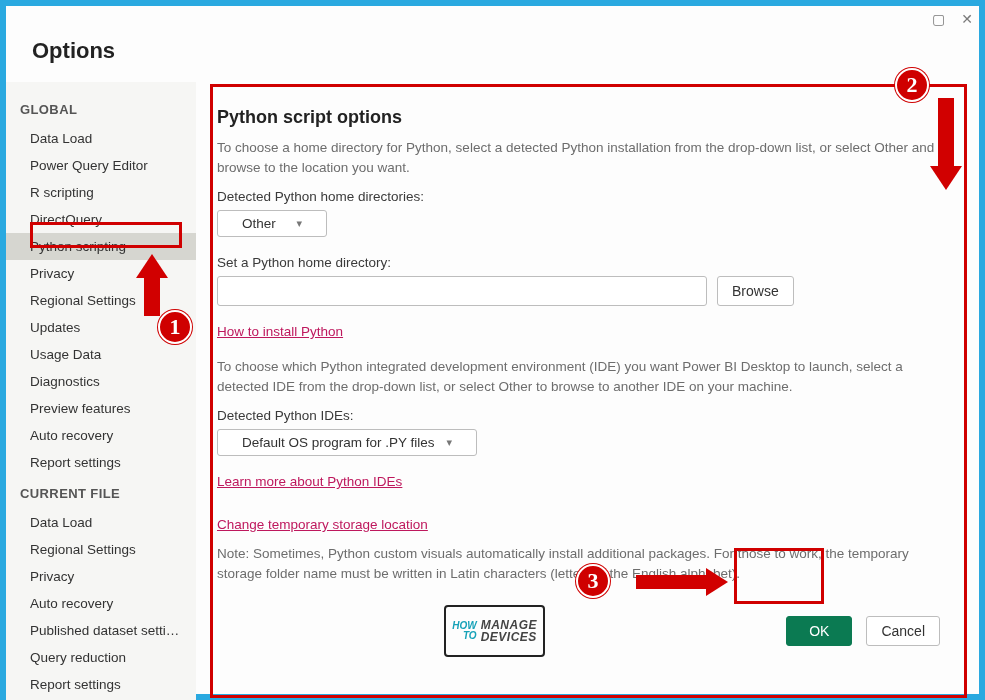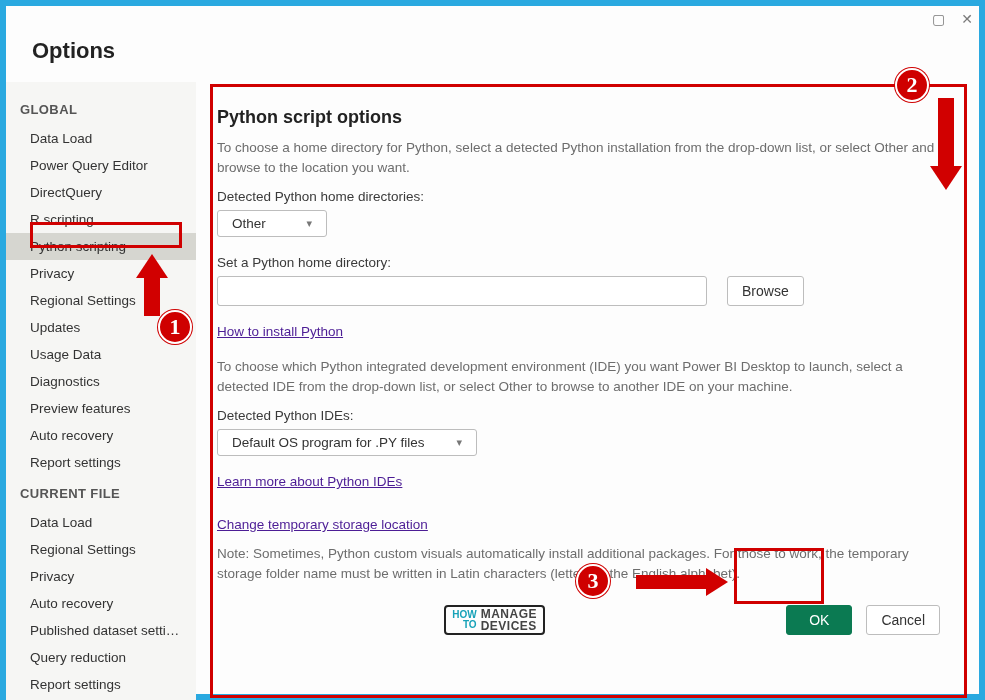--- a/index.html
+++ b/index.html
@@ -81,54 +81,54 @@
     font-weight: 600;
     color: #222;
     margin-bottom: 10px;
   }
   .para { color: #6d6d6d; margin-bottom: 12px; line-height: 1.45; }
   .label { color: #3a3a3a; margin-bottom: 6px; }
   .section-gap { margin-top: 18px; }
   .select {
     display:inline-flex; align-items:center; justify-content:space-between;
     border:1px solid #bdbdbd; border-radius:3px;
-    padding:5px 14px; background:#fff;
+    padding:5px 24px; background:#fff;
     color:#333; font-size:13.5px; cursor:pointer;
   }
   .select .caret { color:#777; font-size:11px; margin-left:10px; }
   .select.small { width:110px; }
   .select.wide { width:260px; }
-  .input-row { display:flex; gap:20px; align-items:center; margin-top:6px; }
+  .input-row { display:flex; gap:10px; align-items:center; margin-top:6px; }
   .textfield {
     flex:1; max-width:490px; height:30px;
     border:1px solid #bdbdbd; border-radius:3px; background:#fff;
     padding:4px 8px; font-size:13.5px;
   }
   .btn {
     border:1px solid #bdbdbd; border-radius:3px;
     background:#fff; color:#333;
     padding:6px 14px; font-size:14px; cursor:pointer;
   }
   .btn.ok {
     background:#0b7a52; color:#fff; border-color:#0b7a52;
     padding:6px 22px; font-weight:500;
   }
   .link {
-    color:#4c1d95; text-decoration:underline; cursor:pointer;
+    color:#be185d; text-decoration:underline; cursor:pointer;
     display:inline-block;
   }
   .footer-row {
     display:flex; align-items:center; gap:14px;
     margin-top:22px;
   }
   .footer-left { flex:1; display:flex; justify-content:center; }
   .logo {
     border:2px solid #222; border-radius:4px;
-    padding:1px 6px; font-size:12px; line-height:1;
-    display:flex; align-items:center; gap:4px;
+    padding:12px 6px; font-size:12px; line-height:1;
+    display:flex; align-items:center; gap:4px;font-style:italic;
   }
   .logo-left { text-align:right; font-size:10px; }
   .logo-left .how { color:#17a2b8; font-weight:700; }
   .logo-left .to { color:#17a2b8; font-weight:700; }
   .logo-right { font-weight:800; letter-spacing:0.5px; }
   
   .ann-circle {
     position:absolute; width:34px; height:34px; border-radius:50%;
     background:#cf0000; color:#fff; font-weight:700; font-size:22px;
     font-family: Georgia, "Times New Roman", serif;
@@ -175,22 +175,22 @@
   </div>
 
   <div class="dialog-title">Options</div>
 
   <div class="body">
 
     <div class="sidebar">
       <div class="section-header">GLOBAL</div>
       <div class="nav-item">Data Load</div>
       <div class="nav-item">Power Query Editor</div>
+      <div class="nav-item">R scripting</div>
       <div class="nav-item">DirectQuery</div>
-      <div class="nav-item">R scripting</div>
       <div class="nav-item selected">Python scripting</div>
       <div class="nav-item">Privacy</div>
       <div class="nav-item">Regional Settings</div>
       <div class="nav-item">Updates</div>
       <div class="nav-item">Usage Data</div>
       <div class="nav-item">Diagnostics</div>
       <div class="nav-item">Preview features</div>
       <div class="nav-item">Auto recovery</div>
       <div class="nav-item">Report settings</div>
 

